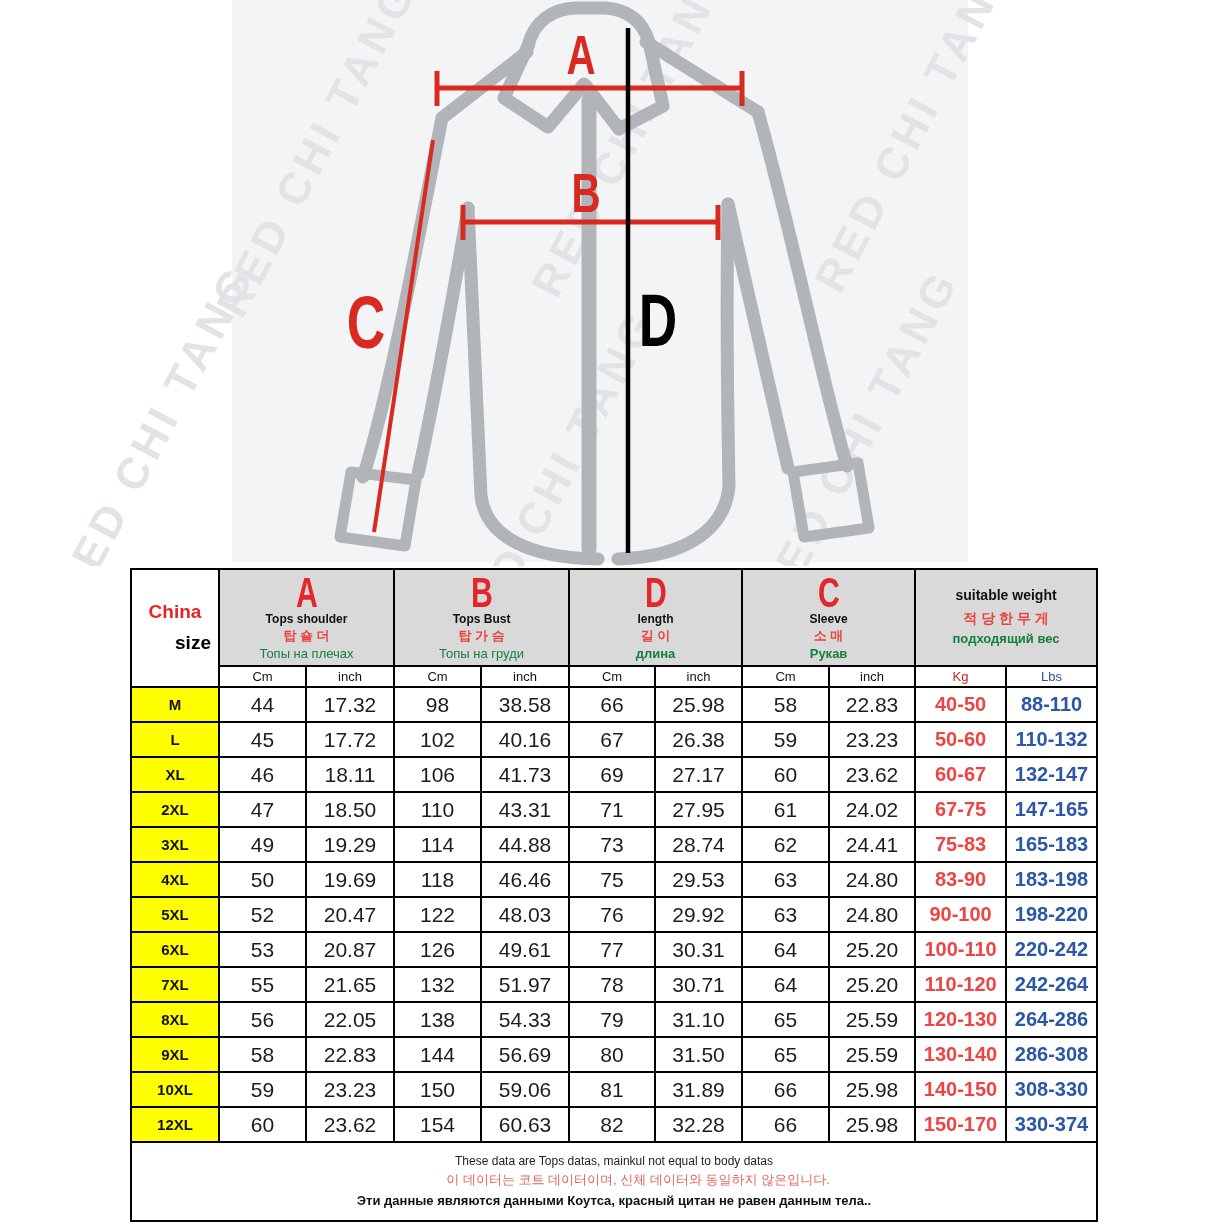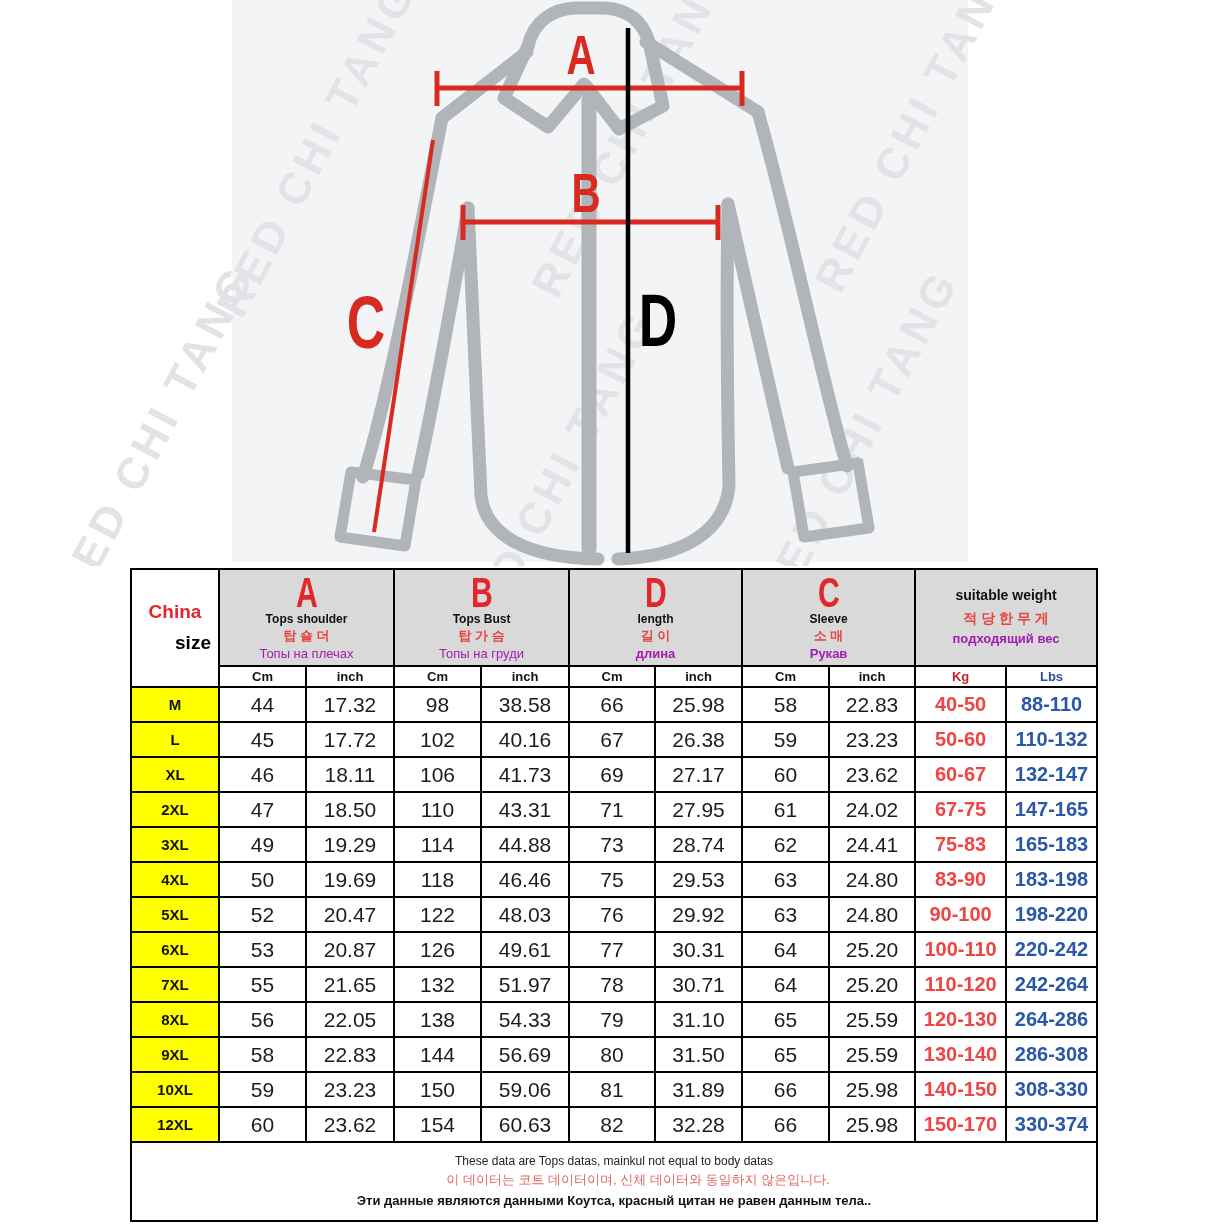--- a/index.html
+++ b/index.html
@@ -16,25 +16,25 @@
   }
   .size-table th,.size-table td{border:2px solid #000;padding:0;text-align:center;vertical-align:middle;}
   .corner{background:#ffffff;width:88px;}
   .corner .china{color:#e4252b;font-size:19px;font-weight:bold;line-height:1.1;}
   .corner .sizeword{color:#000;font-size:19px;font-weight:bold;margin-top:9px;margin-left:36px;}
   th.group{background:#d9d9d9;height:95px;font-weight:normal;}
   .glyph{display:inline-block;font-size:42px;font-weight:800;color:#e4252b;
          transform:scaleX(.72);line-height:.95;letter-spacing:-1px;}
   .group .en{font-size:12px;font-weight:bold;color:#111;line-height:1.25;}
   .group .ko{font-size:13px;font-weight:bold;color:#e8443c;line-height:1.4;}
-  .group .ru{font-size:13px;font-weight:normal;color:#a21caf;line-height:1.3;}
+  .group .ru{font-size:13px;font-weight:normal;color:#15803d;line-height:1.3;}
   .group.rubold .ru{font-weight:bold;}
   .group.noletter .en{font-size:14px;margin-bottom:2px;}
   .group.noletter .ko{font-size:14px;line-height:1.7;}
-  th.unit{height:19px;background:#ffffff;font-size:13px;font-weight:bold;color:#111;}
+  th.unit{height:19px;background:#ffffff;font-size:13px;font-weight:normal;color:#111;}
   th.unit.kg-h{color:#cc2027;}
   th.unit.lbs-h{color:#2b4ea0;}
   tbody td{height:33px;}
   td.size-cell{background:#ffff00;font-size:15px;font-weight:bold;color:#111;}
   td.val{font-size:21px;color:#1c1c1c;}
   td.kg{font-size:20px;font-weight:bold;color:#ef4444;}
   td.lbs{font-size:20px;font-weight:bold;color:#2b57a7;}
   tfoot td.notes{height:77px;background:#fff;}
   .note-en{font-size:12px;color:#222;line-height:1.5;}
   .note-ko{font-size:13px;color:#e2645c;line-height:1.6;margin-left:48px;}

